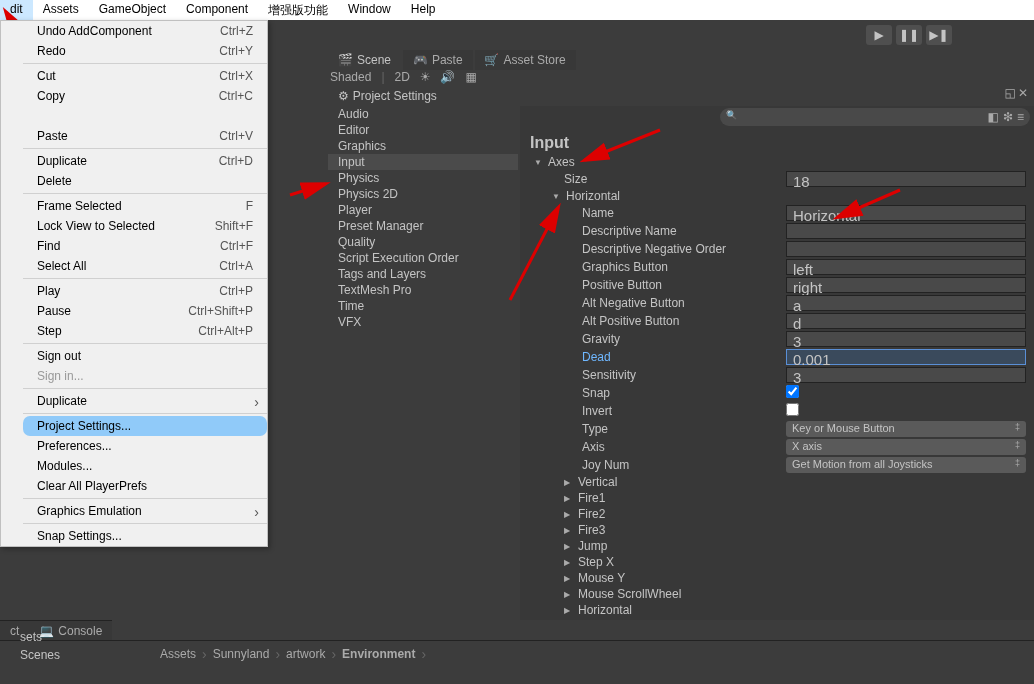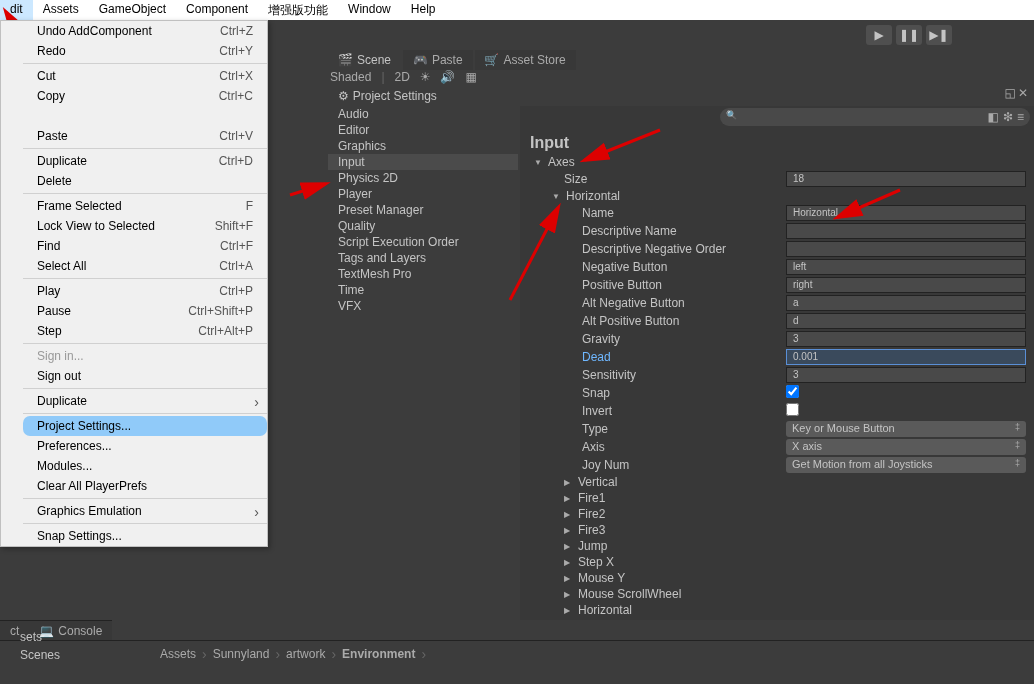--- a/index.html
+++ b/index.html
@@ -48,21 +48,21 @@
   .rightpanel { position: absolute; top: 106px; left: 520px; right: 0; bottom: 64px; background: #383838; color: #c4c4c4; }
   .rightpanel .search-row { margin: 2px 4px 6px 200px; }
   .panel-title { font-size: 16px; color: #c4c4c4; padding: 2px 10px; font-weight: bold; }
   .panel-title-icons { position: absolute; top: 4px; right: 10px; display: flex; gap: 4px; color: #aaa; font-size: 11px; }
   .foldout { padding-left: 14px; }
   .foldout-header { display: flex; align-items: center; color: #c4c4c4; font-size: 12px; padding: 1px 0; cursor: default; }
   .foldout-header::before { content: '▼'; font-size: 8px; margin-right: 4px; color: #aaa; width: 10px; display: inline-block; }
   .prop-row { display: flex; padding: 0 8px 0 48px; align-items: center; height: 18px; }
   .prop-label { flex: 1; color: #c4c4c4; font-size: 12px; }
   .prop-label.active { color: #6fb7ff; }
-  .prop-field { width: 240px; background: #494949; height: 16px; color: #c4c4c4; font-size: 10px; padding: 1px 6px; border: 1px solid #222; }
+  .prop-field { width: 240px; background: #494949; height: 16px; color: #c4c4c4; font-size: 15px; padding: 1px 6px; border: 1px solid #222; }
   .prop-field.active { border: 1px solid #5a8fd6; background: #3a4a5c; }
   .prop-dropdown { width: 240px; background: #5a5a5a; height: 16px; color: #c4c4c4; font-size: 11px; padding: 1px 6px; border-radius: 3px; position: relative; }
   .prop-dropdown::after { content: '‡'; position: absolute; right: 6px; font-size: 9px; color: #aaa; }
   .prop-check { width: 240px; }
   .prop-check input { width: 13px; height: 13px; }
   .collapsed-items { padding-left: 30px; }
   .collapsed-item { display: flex; align-items: center; color: #c4c4c4; font-size: 12px; padding: 1px 0; }
   .collapsed-item::before { content: '▶'; font-size: 8px; margin-right: 4px; color: #aaa; width: 10px; }
   
   
@@ -142,26 +142,26 @@
     </div>
     <div class="dropdown-item" style="position: relative;">
       <span>Pause</span>
       <span class="shortcut">Ctrl+Shift+P</span>
     </div>
     <div class="dropdown-item" style="position: relative;">
       <span>Step</span>
       <span class="shortcut">Ctrl+Alt+P</span>
     </div>
     <div class="dropdown-sep"></div>
+    <div class="dropdown-item" style="position: relative;">
+      <span>Sign out</span>
+      <span class="shortcut"></span>
+    </div>
     <div class="dropdown-item disabled" style="position: relative;">
       <span>Sign in...</span>
-      <span class="shortcut"></span>
-    </div>
-    <div class="dropdown-item" style="position: relative;">
-      <span>Sign out</span>
       <span class="shortcut"></span>
     </div>
     <div class="dropdown-sep"></div>
     <div class="dropdown-item with-arrow" style="position: relative;">
       <span>Duplicate</span>
       <span class="shortcut"></span>
     </div>
     <div class="dropdown-sep"></div>
     <div class="dropdown-item highlighted" style="position: relative; border-radius: 7px;">
       <span>Project Settings...</span>
@@ -229,20 +229,21 @@
 <div class="ps-close">
   <span>◱</span>
   <span>✕</span>
 </div>
 
 <div class="categories" id="categories">
     <div class="cat-item">Audio</div>
     <div class="cat-item">Editor</div>
     <div class="cat-item">Graphics</div>
     <div class="cat-item selected">Input</div>
+    <div class="cat-item">Physics</div>
     <div class="cat-item">Physics 2D</div>
     <div class="cat-item">Player</div>
     <div class="cat-item">Preset Manager</div>
     <div class="cat-item">Quality</div>
     <div class="cat-item">Script Execution Order</div>
     <div class="cat-item">Tags and Layers</div>
     <div class="cat-item">TextMesh Pro</div>
     <div class="cat-item">Time</div>
     <div class="cat-item">VFX</div>
   </div>
@@ -269,21 +270,21 @@
         </div>
         <div class="prop-row">
           <div class="prop-label">Descriptive Name</div>
           <div class="prop-field"></div>
         </div>
         <div class="prop-row">
           <div class="prop-label">Descriptive Negative Order</div>
           <div class="prop-field"></div>
         </div>
         <div class="prop-row">
-          <div class="prop-label">Negative Button</div>
+          <div class="prop-label">Graphics Button</div>
           <div class="prop-field">left</div>
         </div>
         <div class="prop-row">
           <div class="prop-label">Positive Button</div>
           <div class="prop-field">right</div>
         </div>
         <div class="prop-row">
           <div class="prop-label">Alt Negative Button</div>
           <div class="prop-field">a</div>
         </div>

